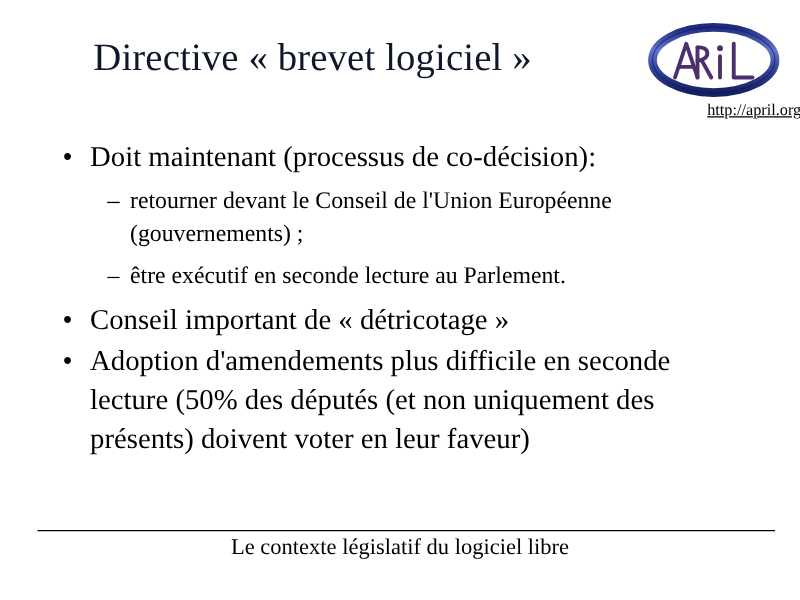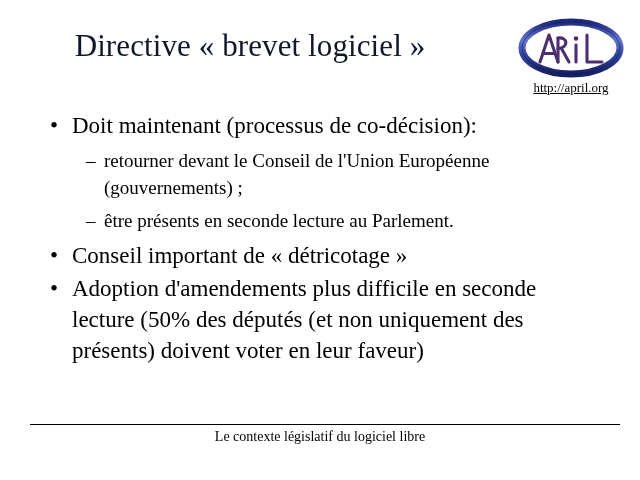--- a/index.html
+++ b/index.html
@@ -48,24 +48,24 @@
   }
   .logo-mark {
     position: absolute;
     left: 6px;
     top: 0px;
     width: 106px;
     height: 60px;
   }
   .logo-url {
     position: absolute;
-    left: 0;
+    left: 11px;
     top: 62px;
     width: 118px;
-    text-align: center;
+    text-align: right;
     font-size: 13px;
     line-height: 16px;
     color: #000000;
     white-space: nowrap;
   }
 
   
   .body {
     position: absolute;
     left: 46px;
@@ -117,21 +117,21 @@
     width: 590px;
     height: 0;
     border-top: 1px solid #000000;
   }
   .footer {
     position: absolute;
     left: 0;
     top: 429px;
     width: 640px;
     text-align: center;
-    font-size: 14px;
+    font-size: 18px;
     line-height: 16px;
     color: #000000;
   }
   .footer div { white-space: nowrap; }
 </style>
 </head>
 <body>
 
 <div class="slide">
 
@@ -181,21 +181,21 @@
     <div class="sub-list">
       <div class="bullet-l2">
         <span class="mark">–</span>
       </div>
       <div class="bullet-l2 w-narrow">
         <span class="mark">–</span>
         <span>retourner devant le Conseil de l'Union Européenne (gouvernements) ;</span>
       </div>
       <div class="bullet-l2">
         <span class="mark">–</span>
-        <span>être présents en seconde lecture au Parlement.</span>
+        <span>être exécutif en seconde lecture au Parlement.</span>
       </div>
     </div>
 
     <div class="bullet-l1">
       <span class="mark">•</span>
       <span>Conseil important de « détricotage »</span>
     </div>
 
     <div class="bullet-l1 w-mid">
       <span class="mark">•</span>

